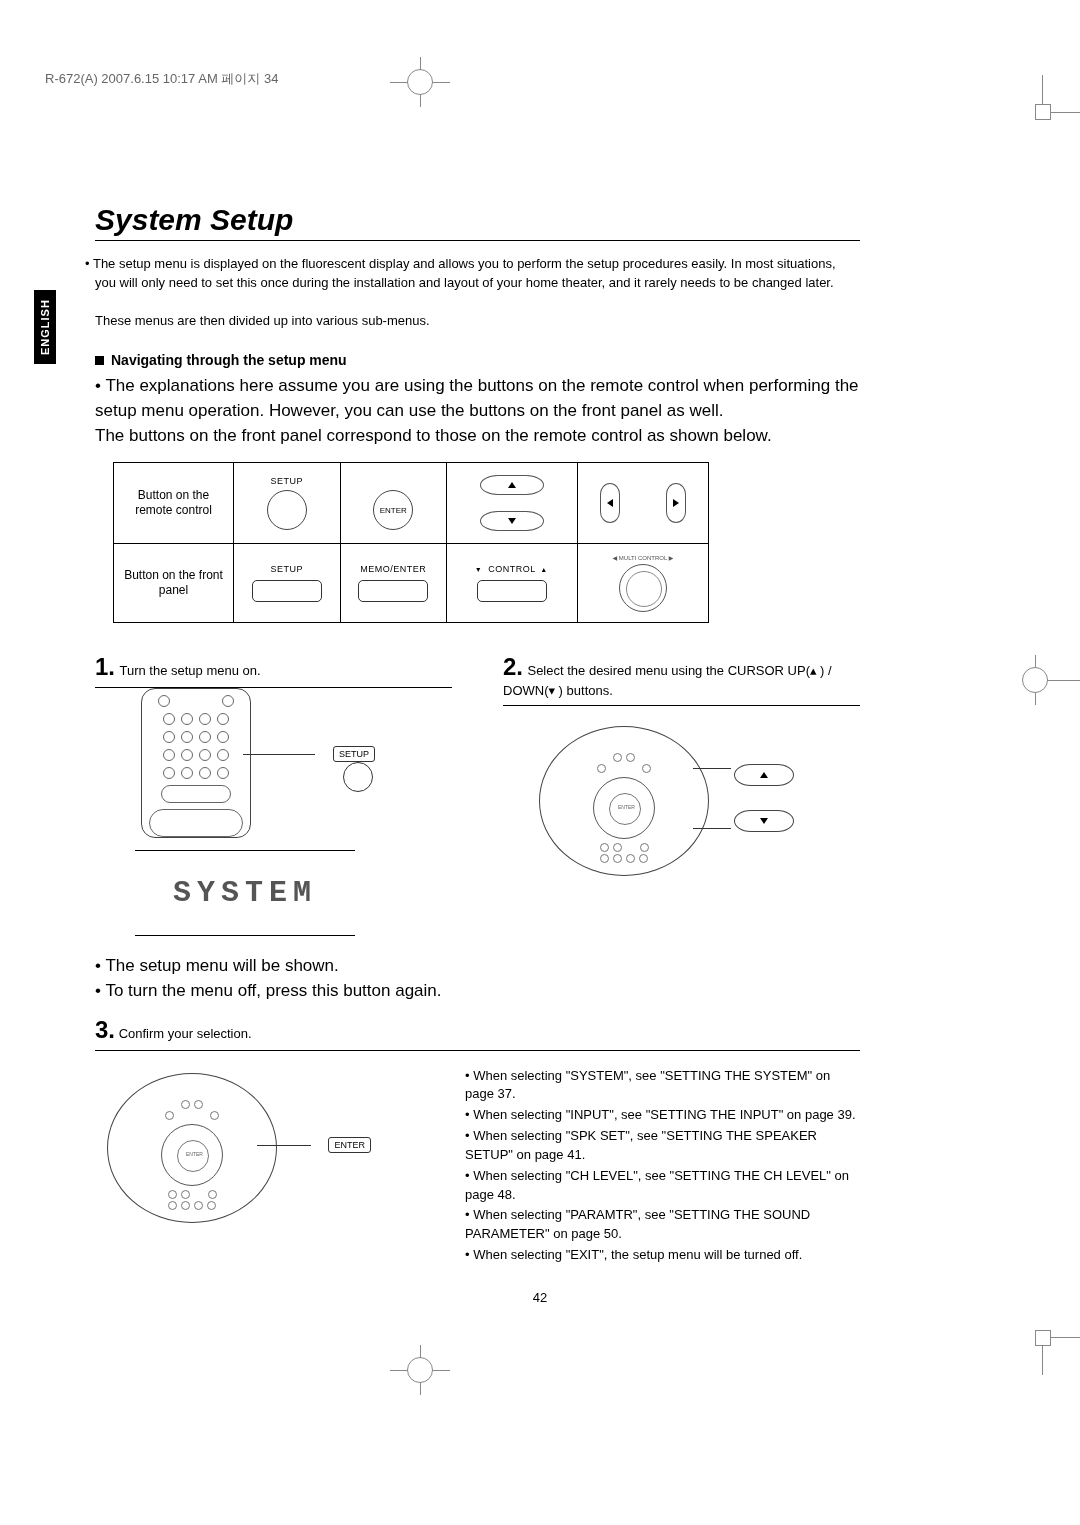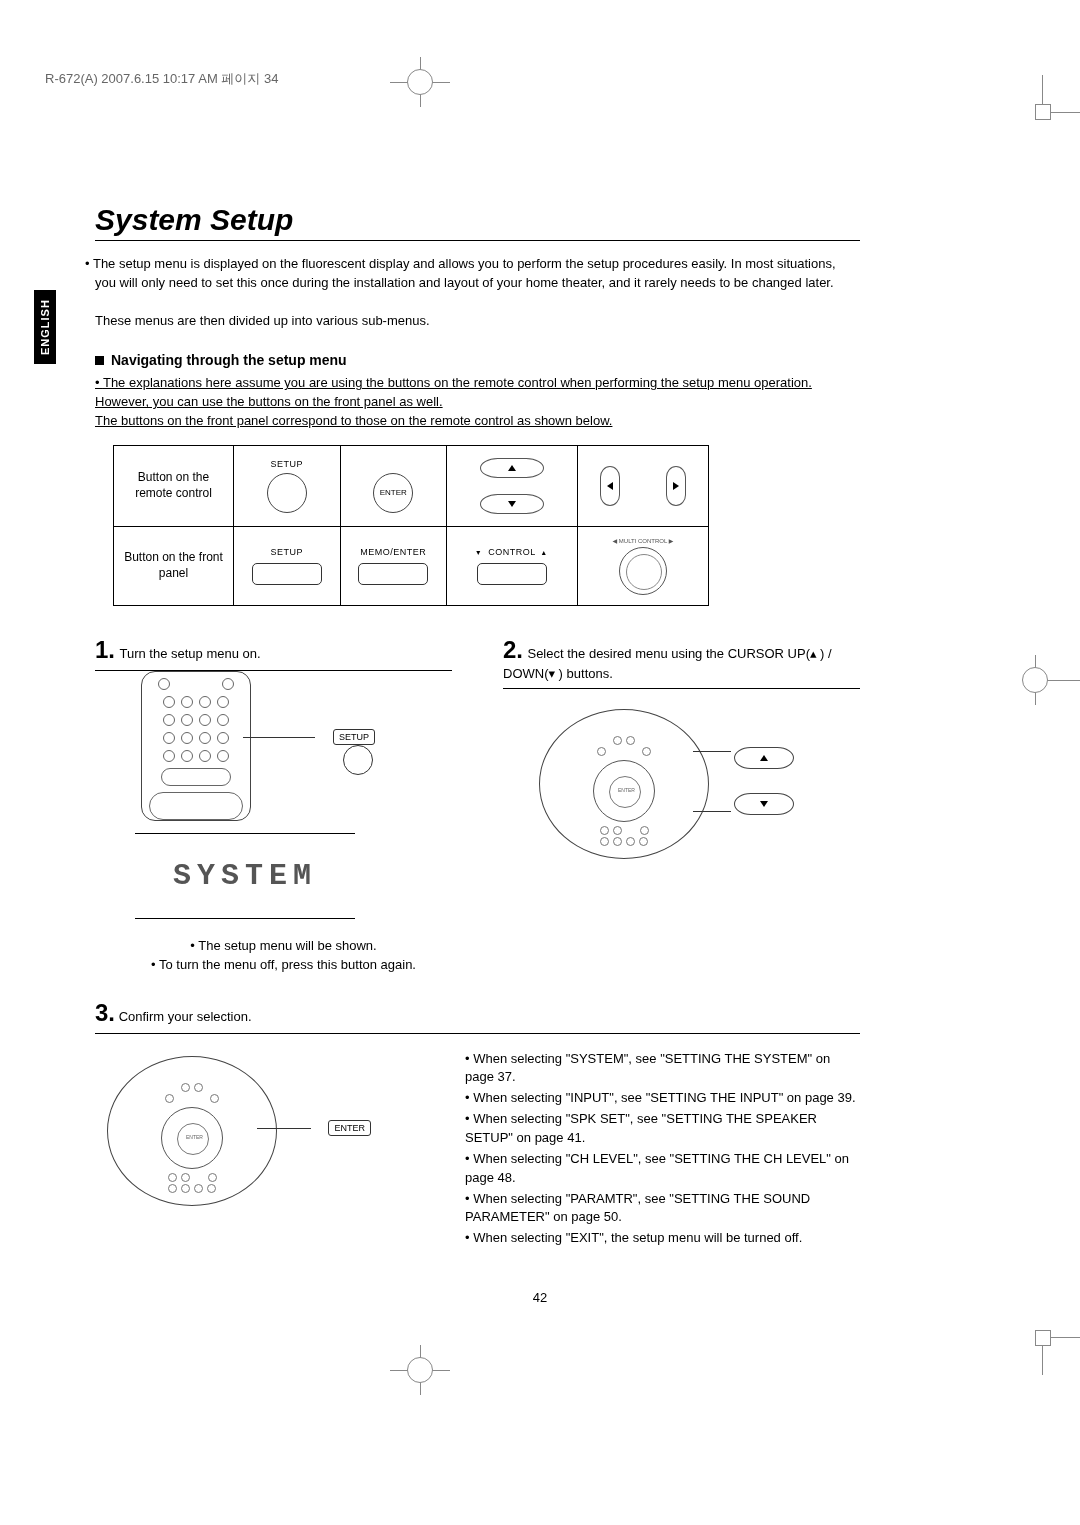--- a/index.html
+++ b/index.html
@@ -175,24 +175,23 @@
   }
   .sect-head::before {
     content: '';
     display: inline-block;
     width: 9px; height: 9px;
     background: #000;
     margin-right: 7px;
     vertical-align: 0px;
   }
   .nav-text {
-    font-size: 13px;
+    font-size: 17px;
     line-height: 1.45;
     margin-bottom: 14px;
-    text-decoration: underline;
   }
   table.button-table {
     border-collapse: collapse;
     width: 596px;
     margin-left: 18px;
     margin-bottom: 30px;
   }
   table.button-table td {
     border: 1px solid #000;
     padding: 10px 8px;
@@ -366,30 +365,29 @@
     text-align: center;
   }
   .seg-text {
     font-family: 'Courier New', monospace;
     font-size: 30px;
     font-weight: bold;
     letter-spacing: 6px;
     color: #555;
   }
   .bullet-list {
-    font-size: 13px;
+    font-size: 17px;
     line-height: 1.45;
-    margin-left: 20px;
-    text-align: center;
+    margin-left: 0;
   }
   .bullet-list .b::before {
     content: '• ';
   }
   .step3-row {
-    margin-top: 24px;
+    margin-top: 12px;
     font-size: 13px;
   }
   .step3-rule {
     border-top: 1px solid #000;
     margin-top: 6px;
     margin-bottom: 16px;
   }
   .step3-cols {
     display: flex;
     gap: 40px;

